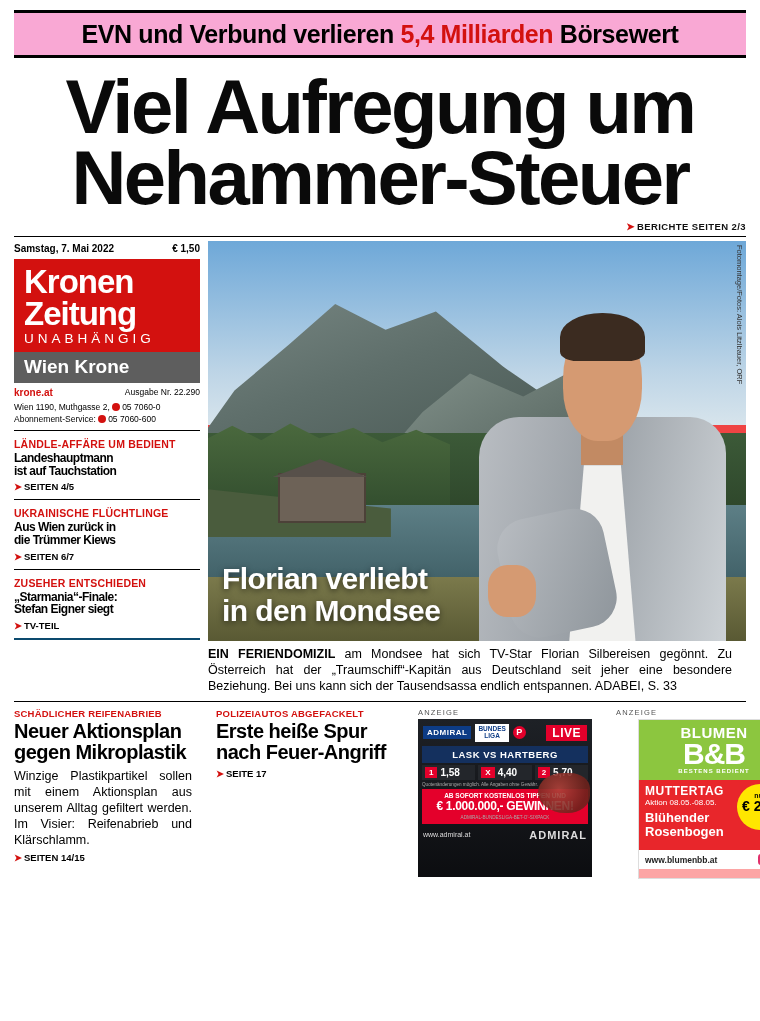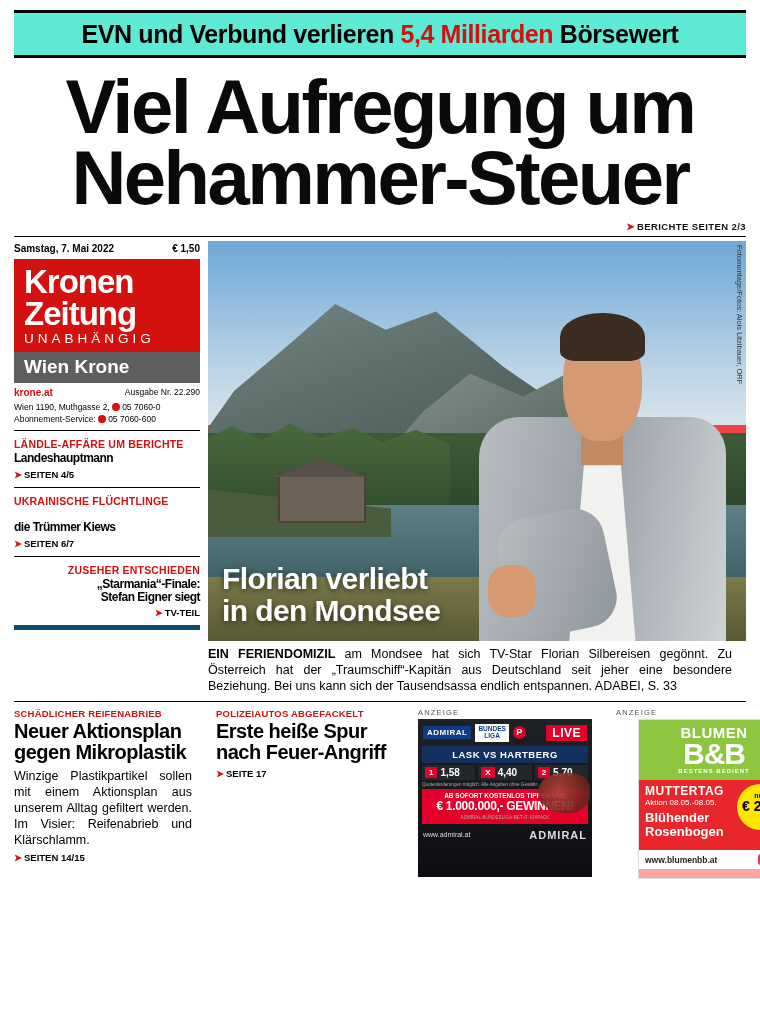--- a/index.html
+++ b/index.html
@@ -22,21 +22,21 @@
     box-sizing: border-box;
     padding: 0 14px;
     background: #fff;
   }
 
   
   .topbar {
     margin-top: 10px;
     border-top: 3px solid #000;
     border-bottom: 3px solid #000;
-    background: #5eead4;
+    background: #f9a8d4;
     height: 42px;
     display: flex;
     align-items: center;
     justify-content: center;
     text-align: center;
   }
   .topbar-text {
     font-weight: bold;
     font-size: 25px;
     letter-spacing: -0.4px;
@@ -154,21 +154,21 @@
     position: relative;
     top: 1px;
     margin-right: 2px;
   }
 
   
   .teaser {
     border-bottom: 1px solid #000;
     padding: 7px 0 7px 0;
   }
-  .teaser:last-child { border-bottom: 5px solid #0c4a6e; text-align: right; }
+  .teaser:last-child { border-bottom: 2px solid #0c4a6e; }
   .kicker {
     color: #d3110f;
     font-weight: bold;
     font-size: 10.5px;
     letter-spacing: 0.2px;
     margin-bottom: 2px;
   }
   .teaser-title {
     font-weight: bold;
     font-size: 12px;
@@ -653,31 +653,32 @@
           <span>Wien 1190, Muthgasse 2,</span>
           <span class="phoneicon"></span><span>05 7060-0</span>
         </div>
         <div>
           <span>Abonnement-Service:</span>
           <span class="phoneicon"></span><span>05 7060-600</span>
         </div>
       </div>
 
       <div class="teaser">
-        <div class="kicker">LÄNDLE-AFFÄRE UM BERICHTE</div>
+        <div class="kicker">LÄNDLE-AFFÄRE UM BEDIENT</div>
         <div class="teaser-title">
           <span>Landeshauptmann</span><br>
+          <span>ist auf Tauchstation</span>
         </div>
         <div class="pointer"><span class="bullet">➤</span><span>SEITEN 4/5</span></div>
       </div>
 
       <div class="teaser">
         <div class="kicker">UKRAINISCHE FLÜCHTLINGE</div>
         <div class="teaser-title">
-          <br>
+          <span>Aus Wien zurück in</span><br>
           <span>die Trümmer Kiews</span>
         </div>
         <div class="pointer"><span class="bullet">➤</span><span>SEITEN 6/7</span></div>
       </div>
 
       <div class="teaser">
         <div class="kicker">ZUSEHER ENTSCHIEDEN</div>
         <div class="teaser-title">
           <span>„Starmania“-Finale:</span><br>
           <span>Stefan Eigner siegt</span>

